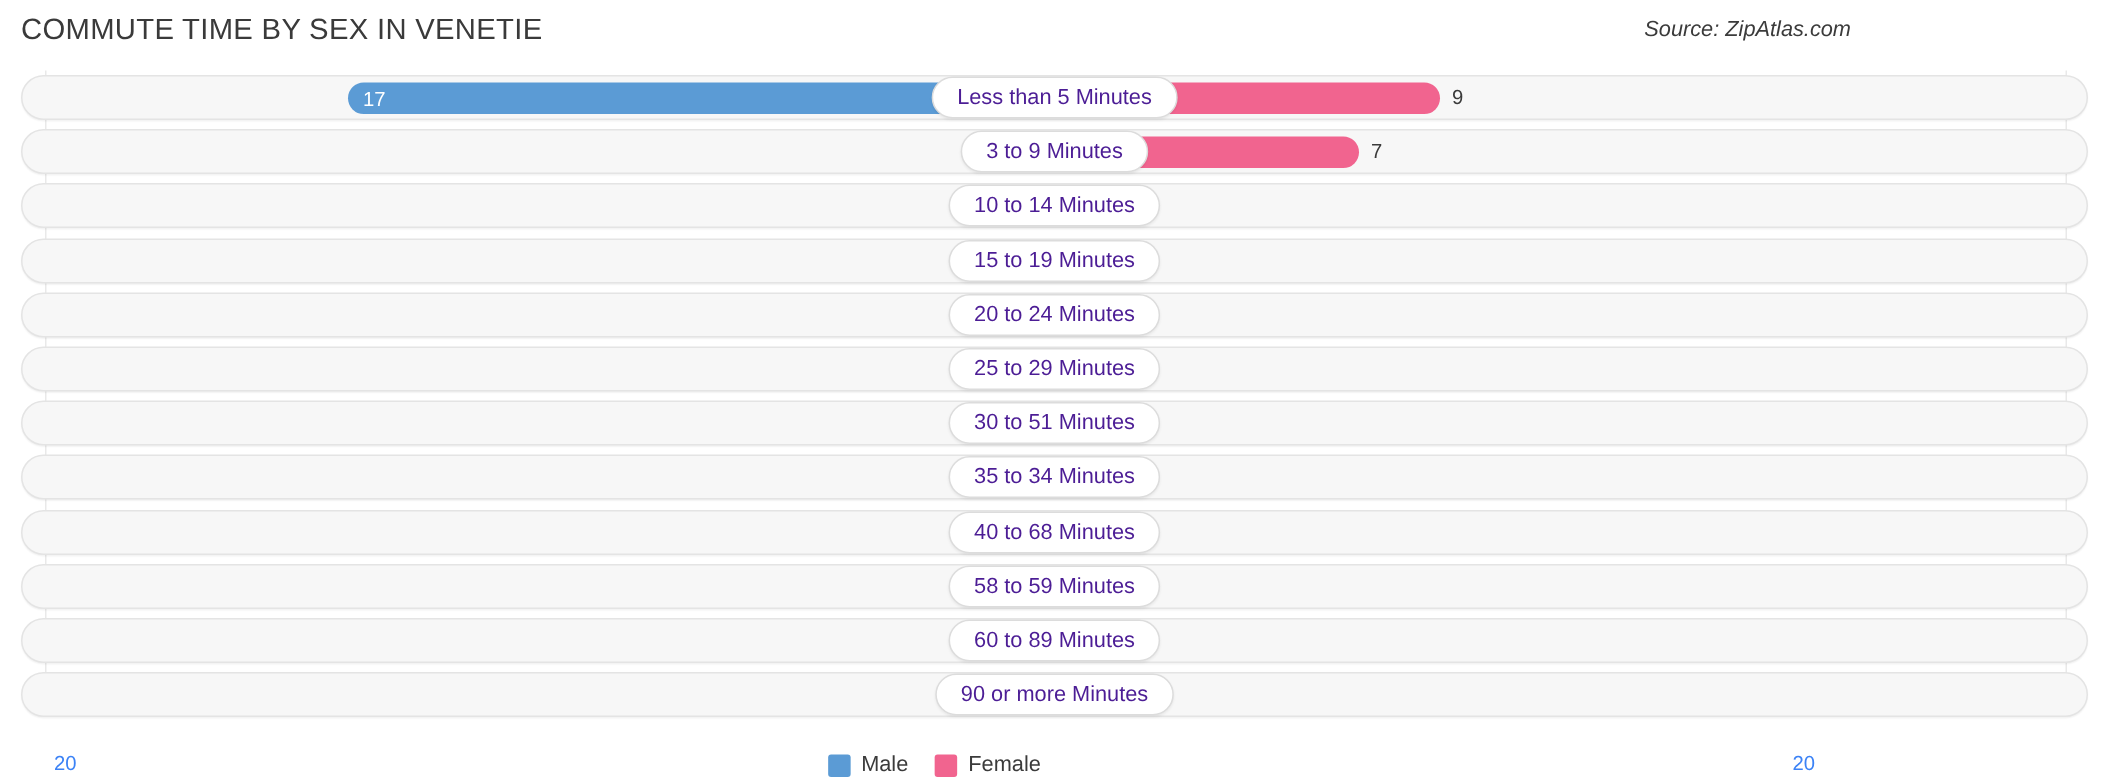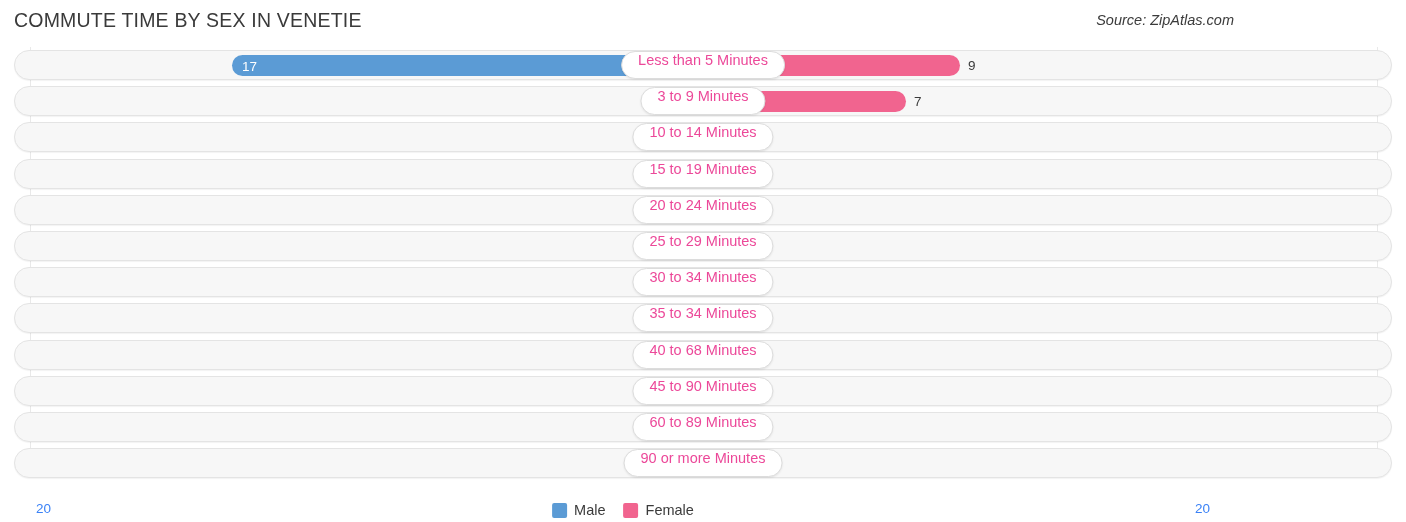--- a/index.html
+++ b/index.html
@@ -79,23 +79,23 @@
   .val-right { text-align: left; }
 
   
   .pill {
     position: absolute;
     top: 4px; height: 28px;
     left: 50%; transform: translateX(-50%);
     background: #ffffff;
     border: 1px solid #dcdcdc;
     border-radius: 14px;
-    display: flex; align-items: flex-start; justify-content: center;
+    display: flex; align-items: center; justify-content: center;
     padding: 0 16px;
-    font-size: 14.5px; color: #ec4899;
+    font-size: 14.5px; color: #4c1d95;
     white-space: nowrap;
     box-shadow: 0 1px 2px rgba(0,0,0,.07);
     z-index: 4;
   }
 
   
   .axis {
     position: absolute; bottom: 6px;
     font-size: 13.5px; color: #3b82f6;
   }
@@ -184,21 +184,21 @@
             <span>25 to 29 Minutes</span>
           </div>
         </div>
         <div class="row">
           <div class="track"></div>
           <div class="bar bar-male-zero" style="right: 661px; width: 66px;"></div>
           <div class="bar bar-female-zero" style="left: 661px; width: 66px;"></div>
           <div class="val val-left" style="right: 734px; top: 18px;">0</div>
           <div class="val val-right" style="left: 735px; top: 18px;">0</div>
           <div class="pill">
-            <span>30 to 34 Minutes</span>
+            <span>30 to 51 Minutes</span>
           </div>
         </div>
         <div class="row">
           <div class="track"></div>
           <div class="bar bar-male-zero" style="right: 661px; width: 66px;"></div>
           <div class="bar bar-female-zero" style="left: 661px; width: 66px;"></div>
           <div class="val val-left" style="right: 734px; top: 18px;">0</div>
           <div class="val val-right" style="left: 735px; top: 18px;">0</div>
           <div class="pill">
             <span>35 to 34 Minutes</span>
@@ -214,21 +214,21 @@
             <span>40 to 68 Minutes</span>
           </div>
         </div>
         <div class="row">
           <div class="track"></div>
           <div class="bar bar-male-zero" style="right: 661px; width: 66px;"></div>
           <div class="bar bar-female-zero" style="left: 661px; width: 66px;"></div>
           <div class="val val-left" style="right: 734px; top: 18px;">0</div>
           <div class="val val-right" style="left: 735px; top: 18px;">0</div>
           <div class="pill">
-            <span>45 to 90 Minutes</span>
+            <span>58 to 59 Minutes</span>
           </div>
         </div>
         <div class="row">
           <div class="track"></div>
           <div class="bar bar-male" style="right: 661px; width: 96px;"></div>
           <div class="bar bar-female-zero" style="left: 661px; width: 66px;"></div>
           <div class="val val-left" style="right: 764px; top: 18px;">1</div>
           <div class="val val-right" style="left: 735px; top: 18px;">0</div>
           <div class="pill">
             <span>60 to 89 Minutes</span>

